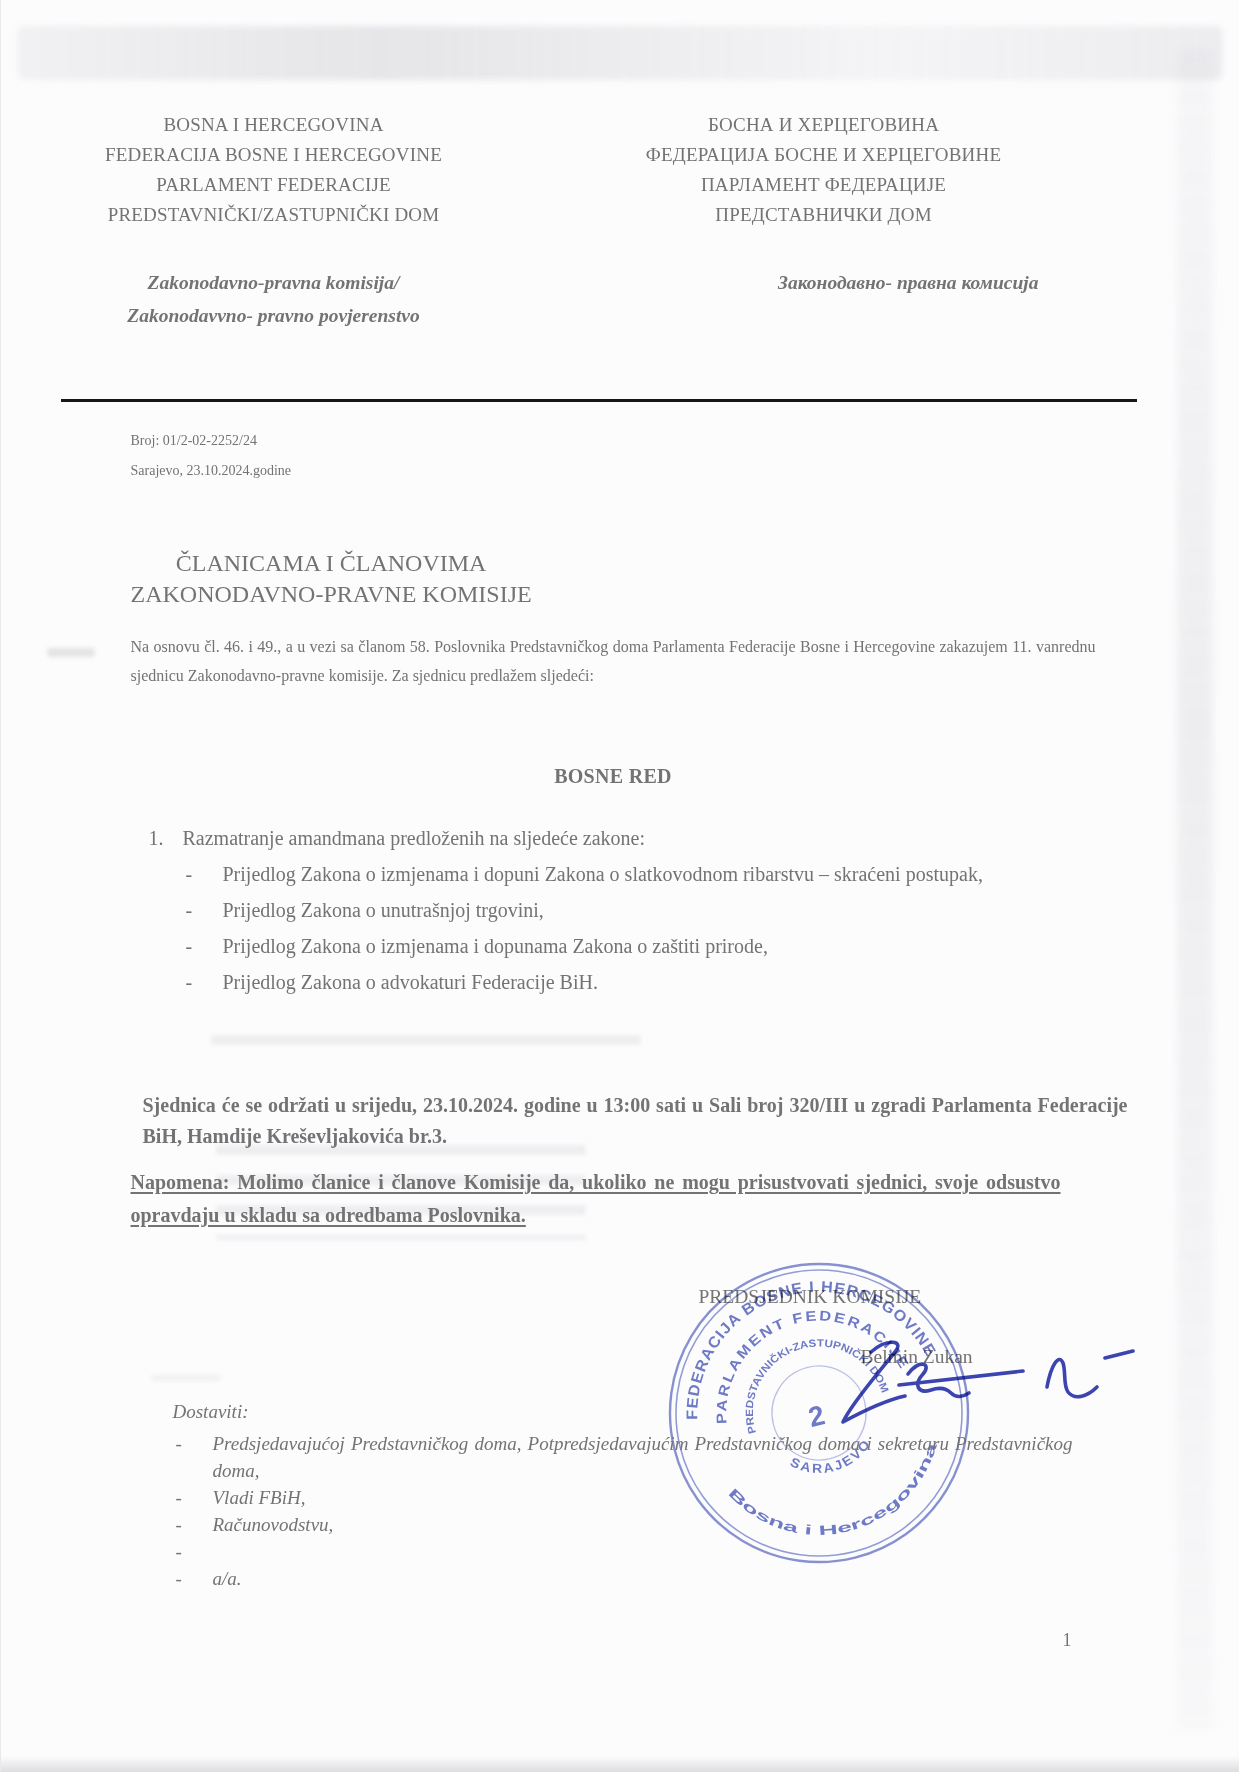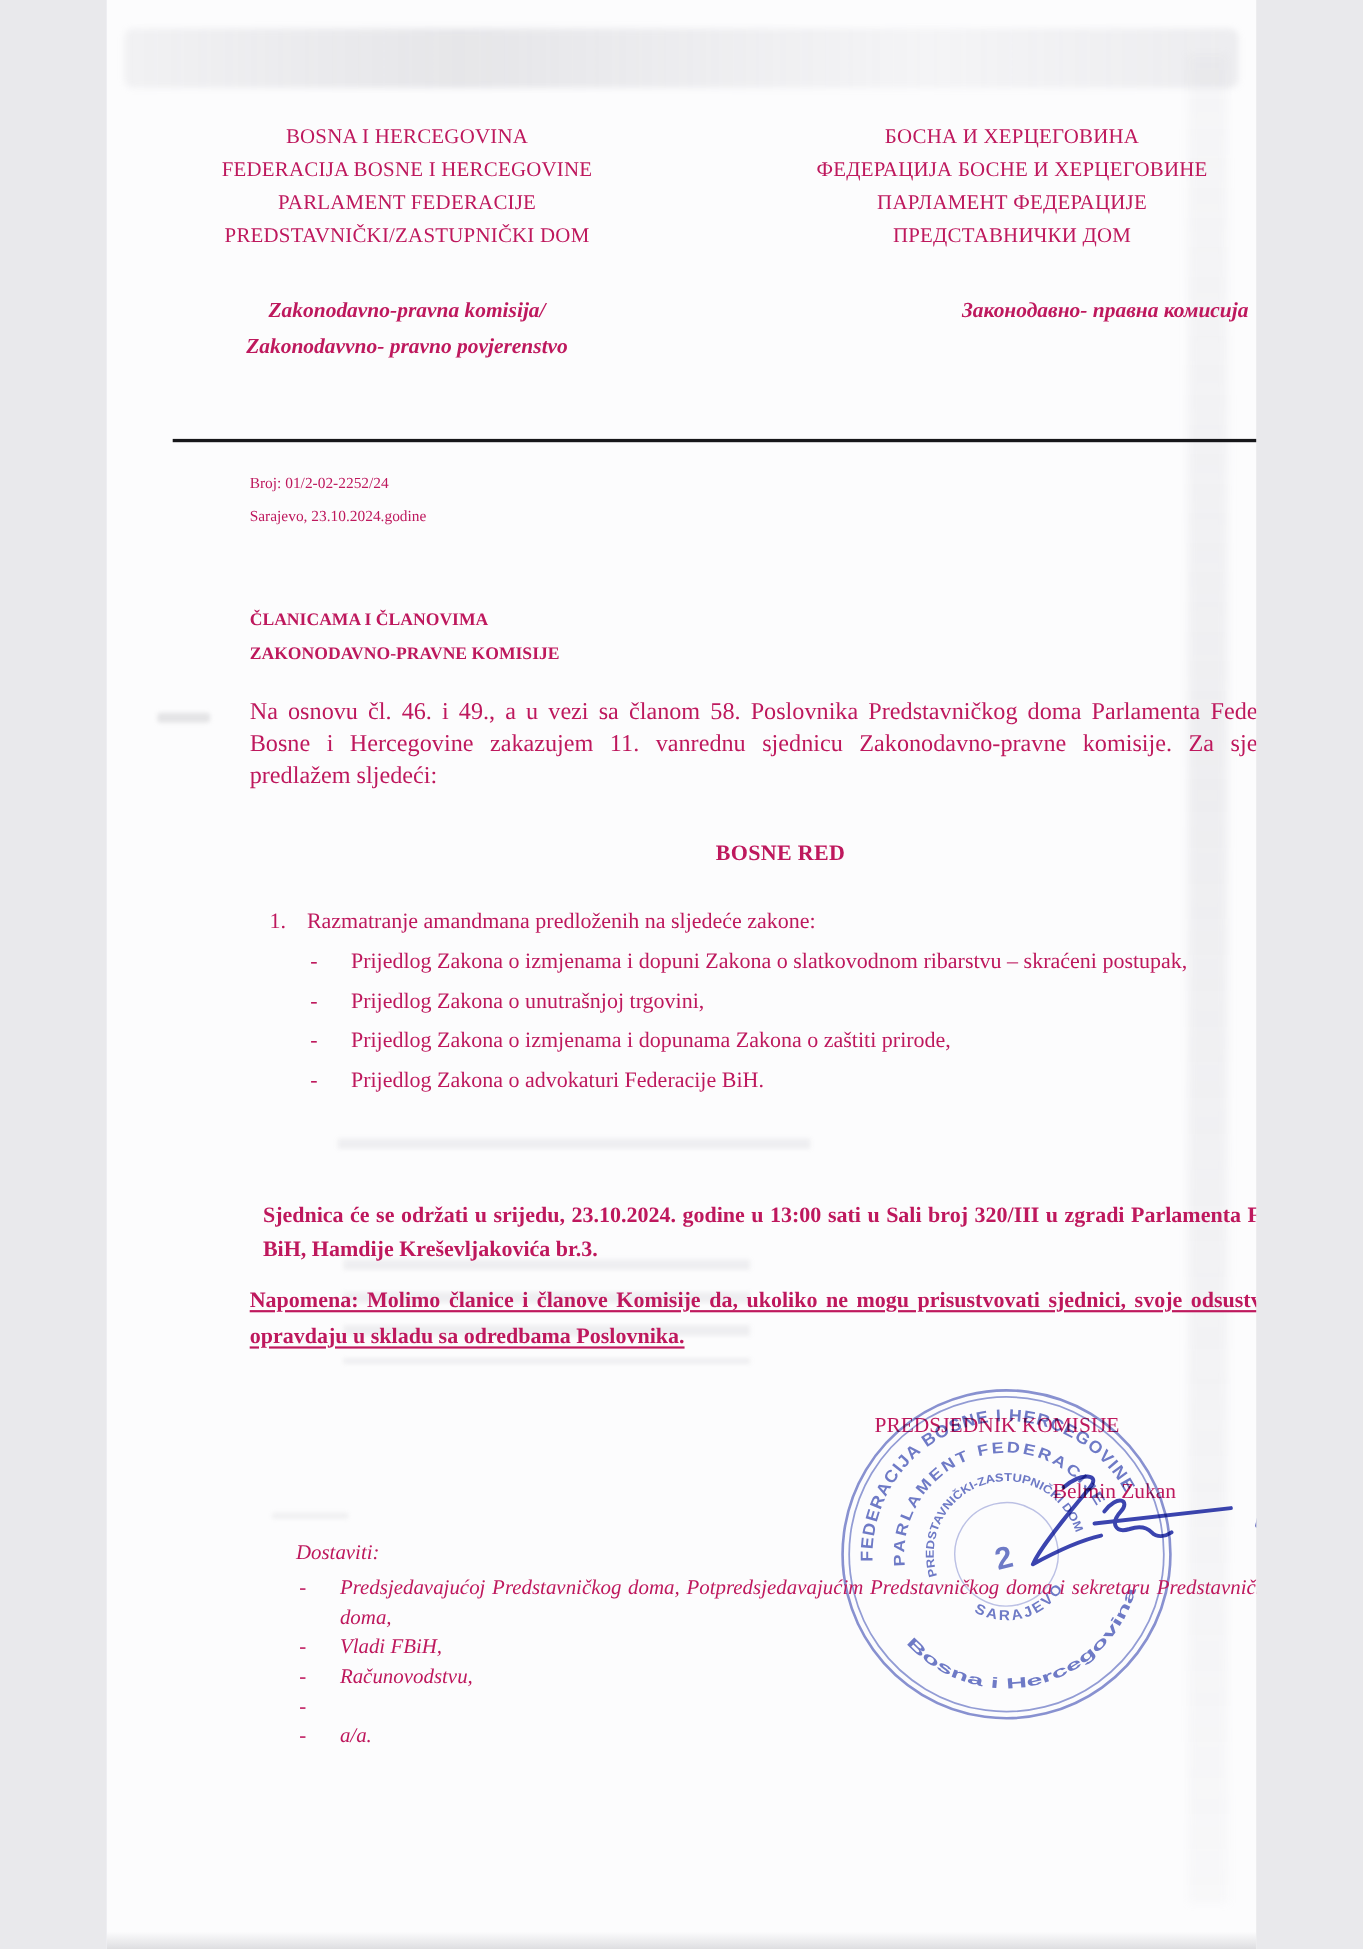--- a/index.html
+++ b/index.html
@@ -1,19 +1,19 @@
 <!DOCTYPE html>
 <html><head>
 <meta charset="utf-8">
 <style>
   html,body{margin:0;padding:0;background:#e9e9ec;}
   .page{
-    position:relative;width:1045px;height:1772px;margin:0 auto;
+    position:relative;width:1238px;height:1772px;margin:0 auto;
     background:#fcfcfd;overflow:hidden;
-    font-family:"Liberation Serif",serif;color:#be185d;
+    font-family:"Liberation Serif",serif;color:#737373;
   }
   
   .art{position:absolute;pointer-events:none;}
   .art-top{top:26px;left:16px;right:16px;height:54px;border-radius:8px;
     background:linear-gradient(90deg,rgba(188,188,194,.16),rgba(168,168,177,.26) 30%,rgba(190,190,197,.12) 72%,rgba(178,178,187,.2));
     filter:blur(3px);}
   .art-right{right:26px;top:50px;width:36px;height:1680px;
     background:linear-gradient(180deg,rgba(200,200,206,.10),rgba(184,184,192,.20) 40%,rgba(200,200,206,.08));
     filter:blur(4px);}
   .art-bottom{bottom:0;left:0;right:0;height:16px;
@@ -25,24 +25,24 @@
     font-size:19px;line-height:30px;letter-spacing:.2px;}
   .lh-left{left:58px;}
   .lh-right{left:608px;}
   .committee{position:absolute;top:266px;width:430px;text-align:center;
     font-weight:700;font-style:italic;font-size:19.5px;line-height:33px;}
   .committee-left{left:58px;}
   .committee-right{left:608px;text-align:right;}
   
   .rule{position:absolute;left:60px;top:399px;width:1076px;height:3px;background:#17171a;}
   .ref{position:absolute;left:130px;top:426px;font-size:14px;line-height:30px;}
-  .recipient{position:absolute;left:130px;top:548px;font-weight:700;font-size:16px;line-height:31px;}
+  .recipient{position:absolute;left:130px;top:548px;font-weight:400;font-size:24px;line-height:31px;text-align:center;}
   
   .intro{position:absolute;left:130px;top:632px;width:965px;margin:0;
-    font-size:22px;line-height:29px;text-align:justify;}
+    font-size:16px;line-height:29px;text-align:justify;}
   .agenda-title{position:absolute;left:130px;top:765px;width:965px;text-align:center;
     font-weight:700;font-size:20px;letter-spacing:.3px;}
   .agenda{position:absolute;left:148px;top:820px;width:965px;font-size:20px;line-height:36px;}
   .agenda-item{display:flex;}
   .agenda-item .num{width:34px;flex:none;}
   .agenda-sub{display:flex;margin-left:34px;}
   .agenda-sub .dash{width:37px;flex:none;padding-left:3px;}
   .agenda-sub .txt{max-width:810px;}
   .session{position:absolute;left:130px;top:1078px;width:985px;margin:12px;
     font-weight:700;font-size:20px;line-height:31px;text-align:justify;}

